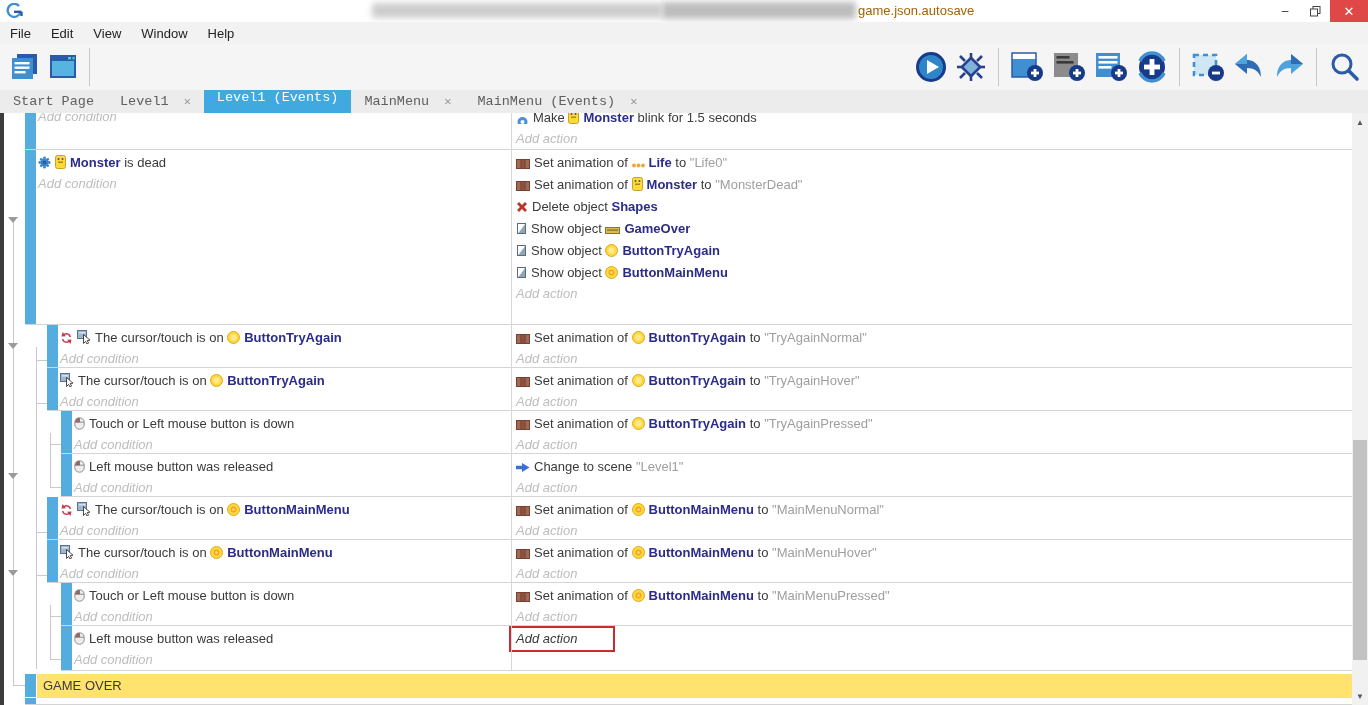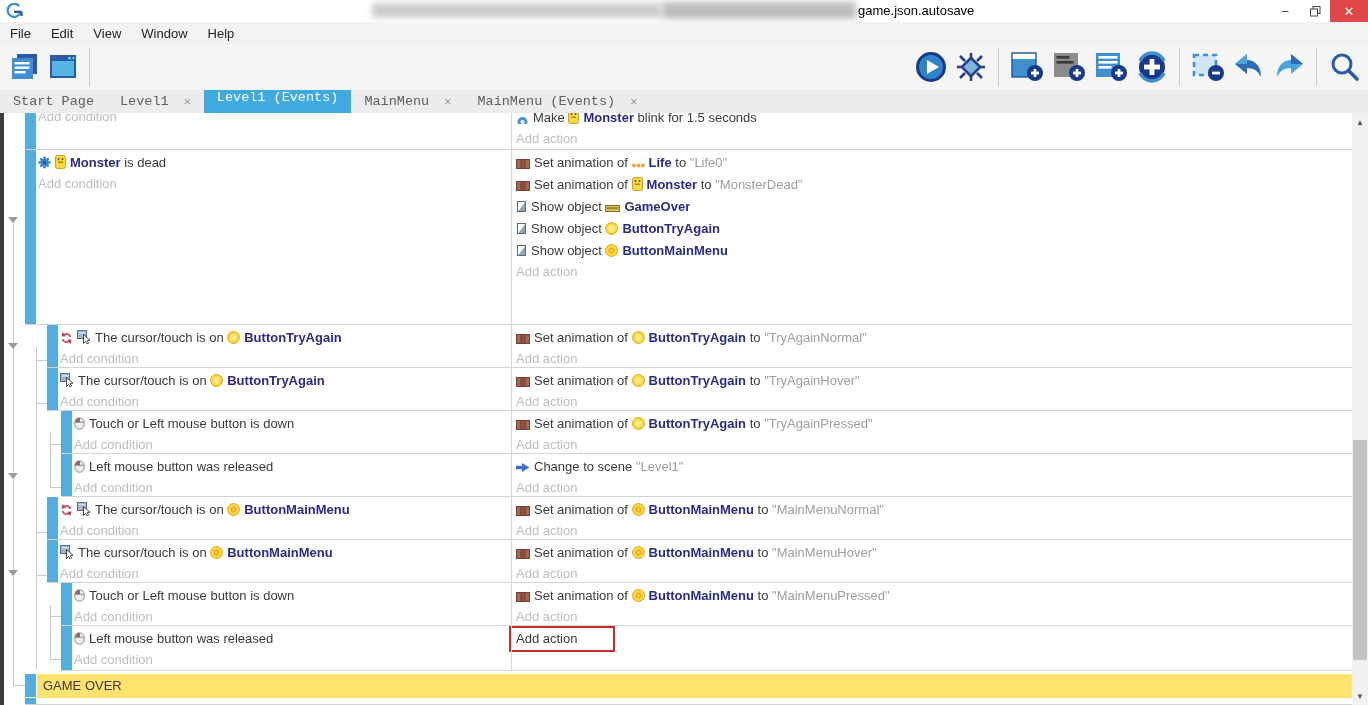--- a/index.html
+++ b/index.html
@@ -3,21 +3,21 @@
 <meta charset="utf-8">
 <style>
   html,body{margin:0;padding:0;background:#ddd;font-family:"Liberation Sans",sans-serif;}
   .window{position:relative;width:1368px;height:705px;background:#fff;overflow:hidden;}
 
   
   .titlebar{position:absolute;top:0;left:0;right:0;height:22px;background:#fff;}
   .logo{position:absolute;left:6px;top:3px;}
   .blur1{position:absolute;left:372px;top:3px;width:290px;height:15px;background:#cdcdcd;filter:blur(3px);border-radius:2px;}
   .blur2{position:absolute;left:662px;top:2px;width:194px;height:17px;background:#bdbdbd;filter:blur(3px);}
-  .title-text{position:absolute;left:858px;top:3px;font-size:13px;color:#000000;white-space:nowrap;}
+  .title-text{position:absolute;left:858px;top:3px;font-size:13px;color:#a16207;white-space:nowrap;}
   .win-controls{position:absolute;right:0;top:0;height:22px;display:flex;}
   .wc{width:30px;height:22px;display:flex;align-items:center;justify-content:center;color:#333;font-size:12px;}
   .wc.close{width:38px;background:#E04848;color:#fff;font-size:13px;}
 
   
   .menubar{position:absolute;top:22px;left:0;right:0;height:22px;background:#f2f2f2;display:flex;align-items:center;font-size:13px;color:#222;}
   .menu-item{padding:0 10px;}
 
   
   .toolbar{position:absolute;top:44px;left:0;right:0;height:46px;background:#f5f5f5;display:flex;align-items:center;}
@@ -37,21 +37,21 @@
   .events-area{position:absolute;top:113px;left:0;width:1352px;height:592px;background:#fff;overflow:hidden;}
   .leftedge{position:absolute;left:0;top:0;width:4px;height:592px;background:#3c3c3c;z-index:5;}
   .erow{position:relative;width:100%;background:#fff;}
   .erow.clip{overflow:hidden;}
   .ebar{position:absolute;top:0;bottom:1px;width:11px;background:#55ADDF;}
   .eborder{position:absolute;bottom:0;right:0;height:1px;background:#d4d4d4;}
   .cond{position:absolute;top:2px;font-size:13px;color:#3a3a3a;}
   .acts{position:absolute;left:516px;top:2px;right:4px;font-size:13px;color:#3a3a3a;}
   .erow.clip .cond,.erow.clip .acts{top:-6px;}
   .line{height:22px;line-height:22px;white-space:nowrap;overflow:hidden;}
-  .add{height:19px;line-height:19px;color:#bdbdbd;}
+  .add{height:19px;line-height:19px;color:#bdbdbd;font-style:italic;}
   .obj{font-weight:bold;color:#2B2B8A;}
   .val{color:#9e9e9e;}
   .num{color:#404040;}
   .icon{display:inline-block;vertical-align:-2px;margin-right:4px;line-height:0;}
   .hl{display:inline-block;position:relative;top:-2px;border:2px solid #CC2B2B;color:#3a3a3a;padding:1px 36px 2px 5px;margin-left:-7px;background:#fff;}
   .divider{position:absolute;left:511px;top:0;width:1px;height:558px;background:#d8d8d8;z-index:4;}
   .comment-body{position:absolute;left:37px;right:0;top:0;bottom:0;background:#FFE36E;line-height:24px;padding-left:6px;color:#3a3a3a;font-size:13px;}
   .treeline{position:absolute;background:#c9c9c9;pointer-events:none;z-index:3;}
   .tri{position:absolute;width:0;height:0;border-left:5px solid transparent;border-right:5px solid transparent;border-top:6px solid #9a9a9a;z-index:3;}
 
@@ -292,20 +292,23 @@
                   <rect width="14" height="10" fill="#7A4033"></rect>
                   <rect x="1" y="1" width="3.4" height="8" fill="#A06A52"></rect>
                   <rect x="5.3" y="1" width="3.4" height="8" fill="#8A5240"></rect>
                   <rect x="9.6" y="1" width="3.4" height="8" fill="#A06A52"></rect>
                 </svg></span><span>Set animation of </span><span class="icon"><svg width="11" height="14" viewBox="0 0 11 14">
                   <rect x="0.5" y="0.5" width="10" height="13" rx="2" fill="#FFD83B" stroke="#C9A21E"></rect>
                   <circle cx="3.5" cy="4" r="1" fill="#555"></circle>
                   <circle cx="7.5" cy="4" r="1" fill="#555"></circle>
                   <rect x="3" y="6.6" width="5" height="1.2" fill="#8A7A20"></rect>
                 </svg></span><span class="obj">Monster</span><span> to </span><span class="val">"MonsterDead"</span></div>
+            <div class="line"><span class="icon"><svg width="12" height="12" viewBox="0 0 12 12">
+                  <path d="M1 3 L3 1 L6 4 L9 1 L11 3 L8 6 L11 9 L9 11 L6 8 L3 11 L1 9 L4 6 Z" fill="#B5382C"></path>
+                </svg></span><span>Delete object </span><span class="obj">Shapes</span></div>
             <div class="line"><span class="icon"><svg width="11" height="13" viewBox="0 0 11 13">
                   <path d="M9.5 1.5 L9.5 11.5 L2 11.5 Z" fill="#8FA6B8"></path>
                   <rect x="1.5" y="1.5" width="8" height="10" fill="none" stroke="#5A6B7A"></rect>
                 </svg></span><span>Show object </span><span class="icon"><svg width="15" height="9" viewBox="0 0 15 9">
                   <rect x="0.5" y="1.5" width="14" height="6" fill="#D9BC50" stroke="#8A7430"></rect>
                   <rect x="2" y="3.4" width="11" height="1.4" fill="#8A7430"></rect>
                 </svg></span><span class="obj">GameOver</span></div>
             <div class="line"><span class="icon"><svg width="11" height="13" viewBox="0 0 11 13">
                   <path d="M9.5 1.5 L9.5 11.5 L2 11.5 Z" fill="#8FA6B8"></path>
                   <rect x="1.5" y="1.5" width="8" height="10" fill="none" stroke="#5A6B7A"></rect>

